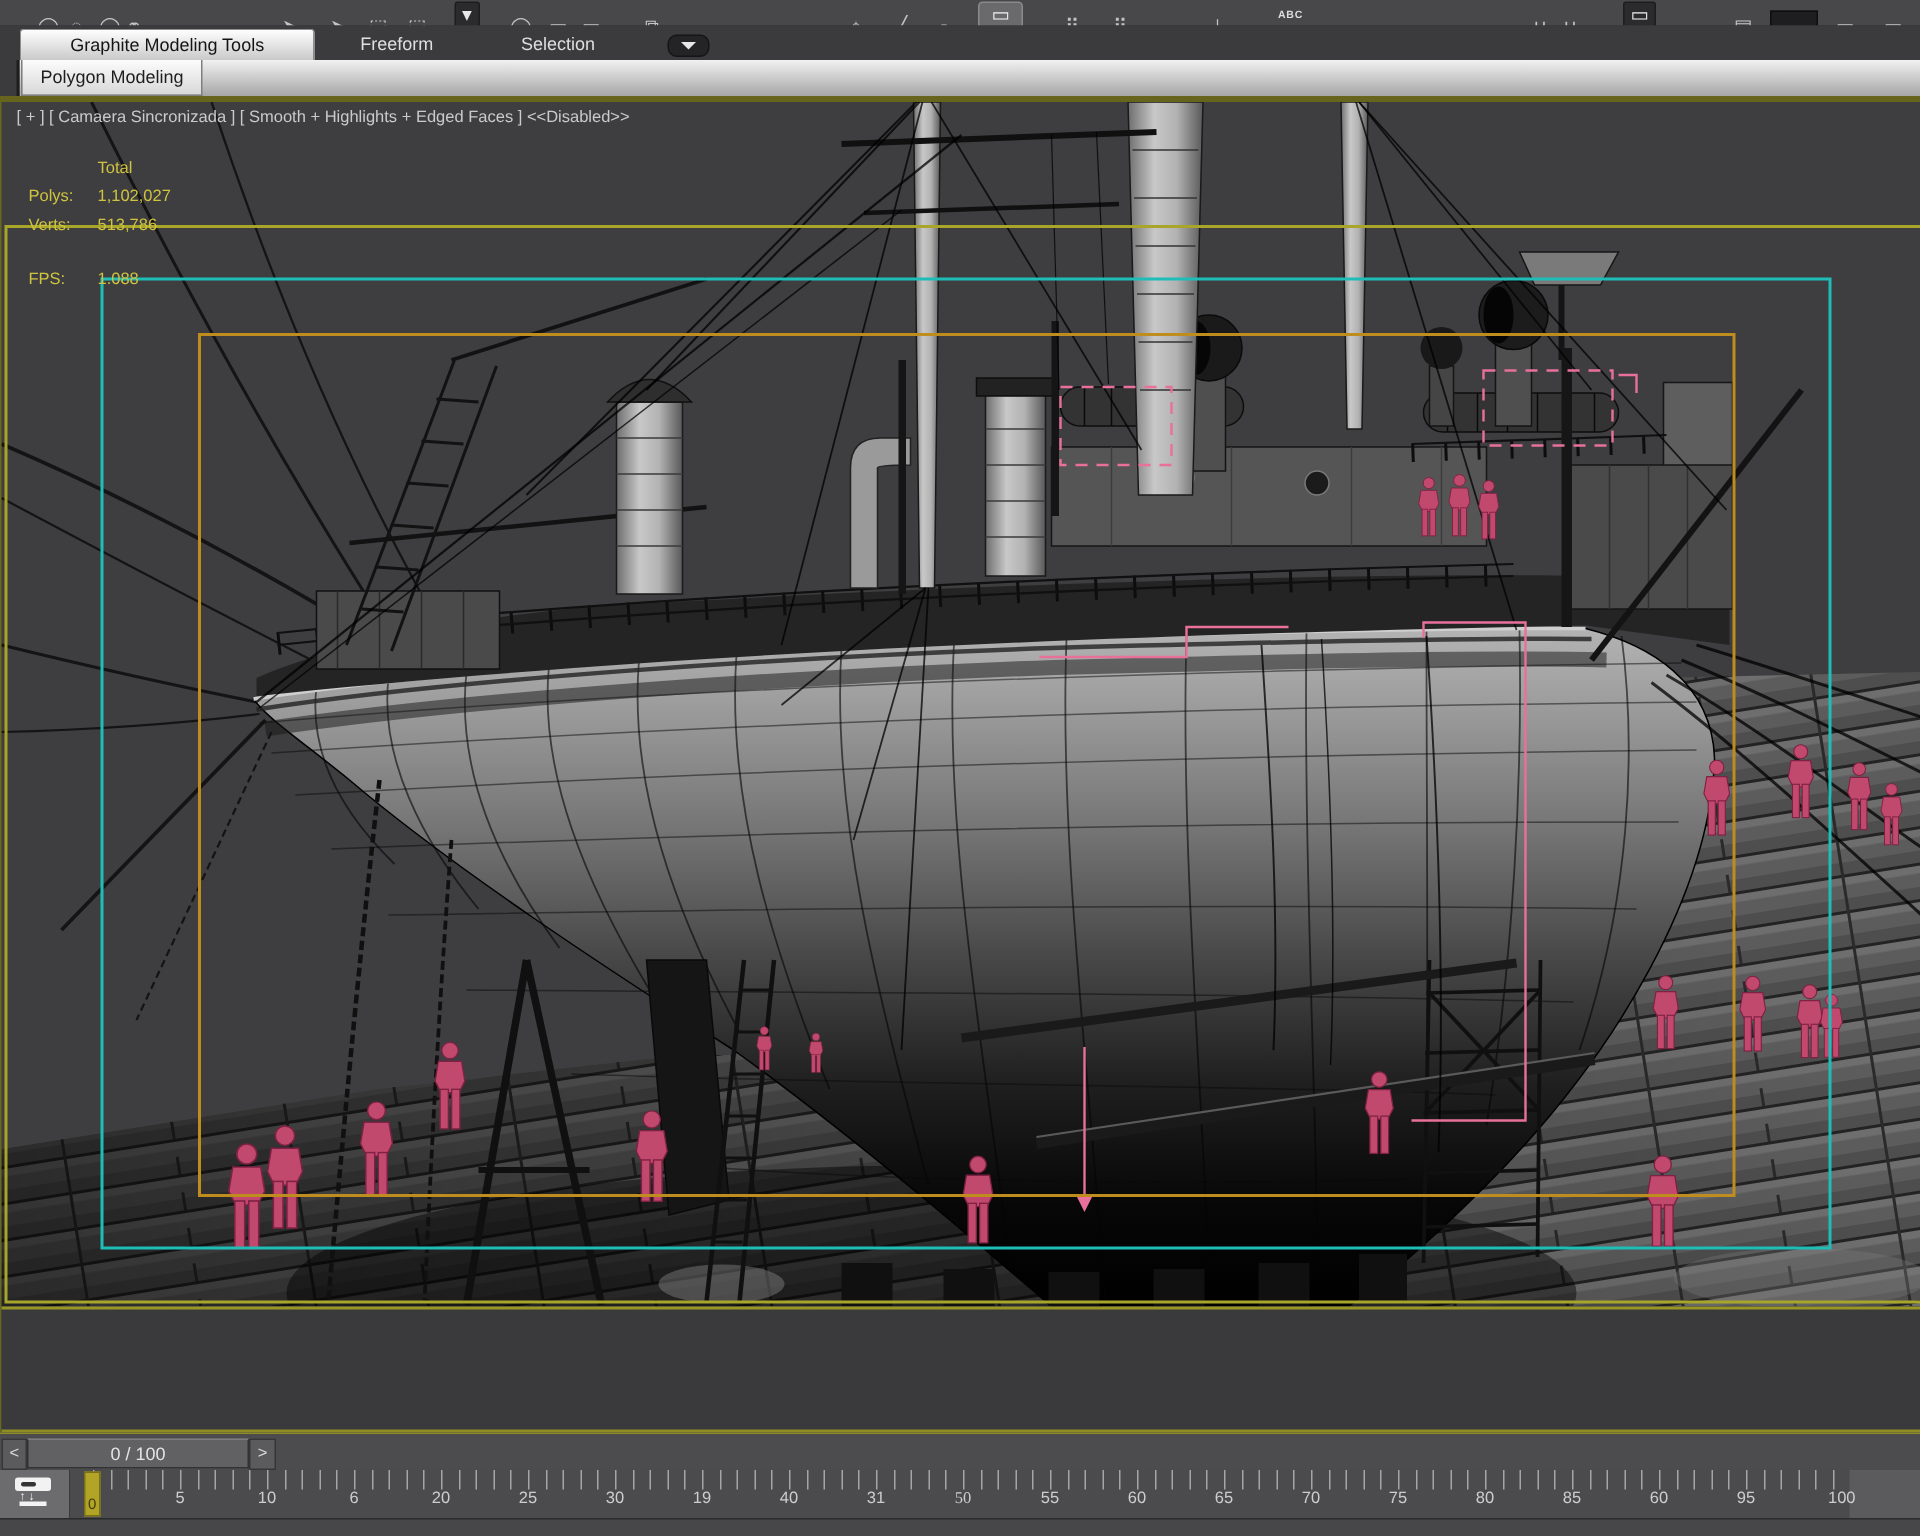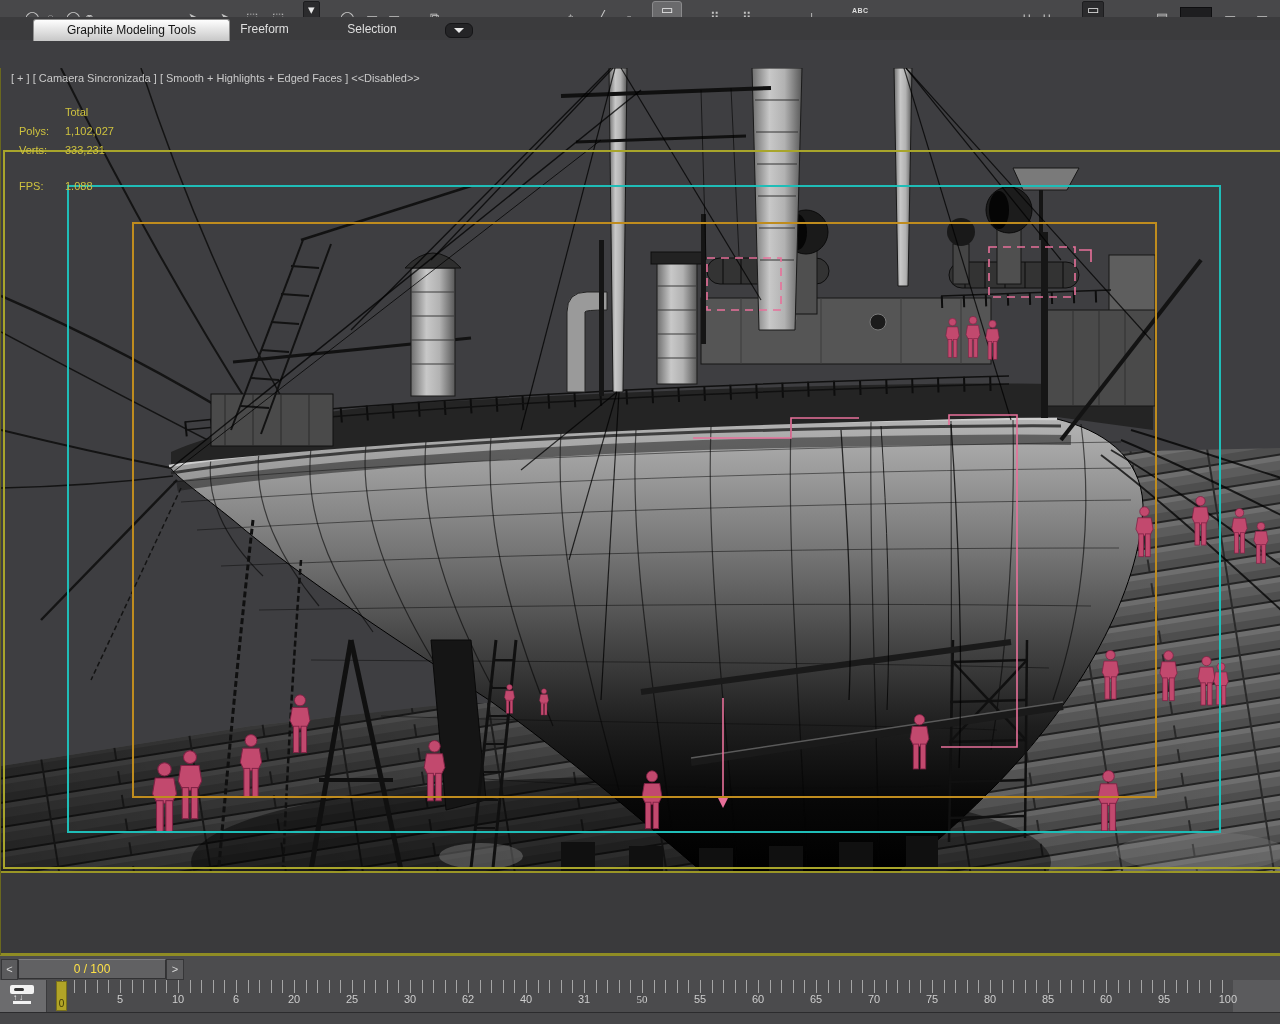--- a/index.html
+++ b/index.html
@@ -48,21 +48,21 @@
   .stats span{position:absolute;font-size:11px;color:#CFC33F;white-space:pre;}
 
   
   .timeslider{position:absolute;left:0;top:955px;width:1280px;height:25px;background:#4C4C4E;
         border-top:1px solid #8F8C24;}
   .ts-btn{position:absolute;top:3px;width:15px;height:19px;background:#5B5B5D;
         border:1px solid #363638;color:#D8D8D8;font-size:11px;text-align:center;line-height:19px;}
   .ts-btn.prev{left:1px;}
   .ts-btn.next{left:166px;width:16px;}
   .ts-handle{position:absolute;left:18px;top:3px;width:146px;height:18px;background:#616163;
-        border:1px solid #323234;border-top-color:#7E7E80;color:#fde047;font-size:12px;
+        border:1px solid #323234;border-top-color:#7E7E80;color:#e5e5e5;font-size:12px;
         text-align:center;line-height:18px;}
 
   
   .trackbar{position:absolute;left:0;top:980px;width:1280px;height:32px;background:#4B4B4D;}
   .curve-btn{position:absolute;left:0;top:0;width:46px;height:32px;background:#6C6C6E;
         border-right:1px solid #3A3A3C;}
   .curve-ic{position:absolute;left:10px;top:5px;width:24px;height:9px;background:#F2F2F2;
         border-radius:2px;box-shadow:0 13px 0 -3px #F2F2F2;}
   .curve-ic:before{content:"";position:absolute;left:4px;top:3px;width:10px;height:3px;
         border-radius:3px;background:#333;}
@@ -110,28 +110,32 @@
       <span class="ticon" style="left: 1022px;">∪</span>
       <span class="ticon" style="left: 1042px;">∪</span>
       <span class="ticon pressed" style="left: 1082px;">▭</span>
       <span class="ticon" style="left: 1156px;">▤</span>
       <span class="ticon field" style="left: 1180px;"></span>
       <span class="ticon" style="left: 1224px;">▭</span>
       <span class="ticon" style="left: 1256px;">▭</span>
     </div>
 
   <div class="ribbon">
-    <div class="rtab active" style="left:13px;width:195px;margin-left:20px;">Graphite Modeling Tools</div>
+    <div class="rtab active" style="left:13px;width:195px;">Graphite Modeling Tools</div>
     <div class="rtab" style="left:212px;width:105px;">Freeform</div>
     <div class="rtab" style="left:322px;width:100px;">Selection</div>
     <div class="ribbon-min">
       <i></i>
     </div>
   </div>
 
+  <div class="panelstrip">
+    <div class="grip"></div>
+    <div class="ptab">Polygon Modeling</div>
+  </div>
 
   <div class="viewport">
 
     <svg width="1280" height="803" viewBox="0 68 1280 803">
       <defs>
         <linearGradient id="hg" x1="0" y1="416" x2="0" y2="871" gradientUnits="userSpaceOnUse">
           <stop offset="0" stop-color="#B5B5B5"></stop>
             <stop offset=".12" stop-color="#9C9C9C"></stop>
           <stop offset=".3" stop-color="#757575"></stop>
             <stop offset=".5" stop-color="#454545"></stop>
@@ -460,21 +464,21 @@
 
     <div class="vp-flat"></div>
 
     <div class="vp-label">[ + ] [ Camaera Sincronizada ] [ Smooth + Highlights + Edged Faces ] &lt;&lt;Disabled&gt;&gt;</div>
 
     <div class="stats">
       <span style="left:64px;top:38px">Total</span>
       <span style="left:18px;top:57px">Polys:</span>
       <span style="left:64px;top:57px">1,102,027</span>
       <span style="left:18px;top:76px">Verts:</span>
-      <span style="left:64px;top:76px">333,231</span>
+      <span style="left:64px;top:76px">513,786</span>
       <span style="left:18px;top:112px">FPS:</span>
       <span style="left:64px;top:112px">1.088</span>
     </div>
   </div>
 
   <div class="timeslider">
     <div class="ts-btn prev">&lt;</div>
     <div class="ts-handle">0 / 100</div>
     <div class="ts-btn next">&gt;</div>
   </div>
@@ -521,21 +525,21 @@
       <div class="tick" style="left: 375.2px;"></div>
       <div class="tick" style="left: 386.8px;"></div>
       <div class="tick" style="left: 398.4px;"></div>
       <div class="tick" style="left: 410px;"></div>
       <div class="num" style="left: 410px;">30</div>
       <div class="tick" style="left: 421.6px;"></div>
       <div class="tick" style="left: 433.2px;"></div>
       <div class="tick" style="left: 444.8px;"></div>
       <div class="tick" style="left: 456.4px;"></div>
       <div class="tick" style="left: 468px;"></div>
-      <div class="num" style="left: 468px;">62</div>
+      <div class="num" style="left: 468px;">19</div>
       <div class="tick" style="left: 479.6px;"></div>
       <div class="tick" style="left: 491.2px;"></div>
       <div class="tick" style="left: 502.8px;"></div>
       <div class="tick" style="left: 514.4px;"></div>
       <div class="tick" style="left: 526px;"></div>
       <div class="num" style="left: 526px;">40</div>
       <div class="tick" style="left: 537.6px;"></div>
       <div class="tick" style="left: 549.2px;"></div>
       <div class="tick" style="left: 560.8px;"></div>
       <div class="tick" style="left: 572.4px;"></div>

